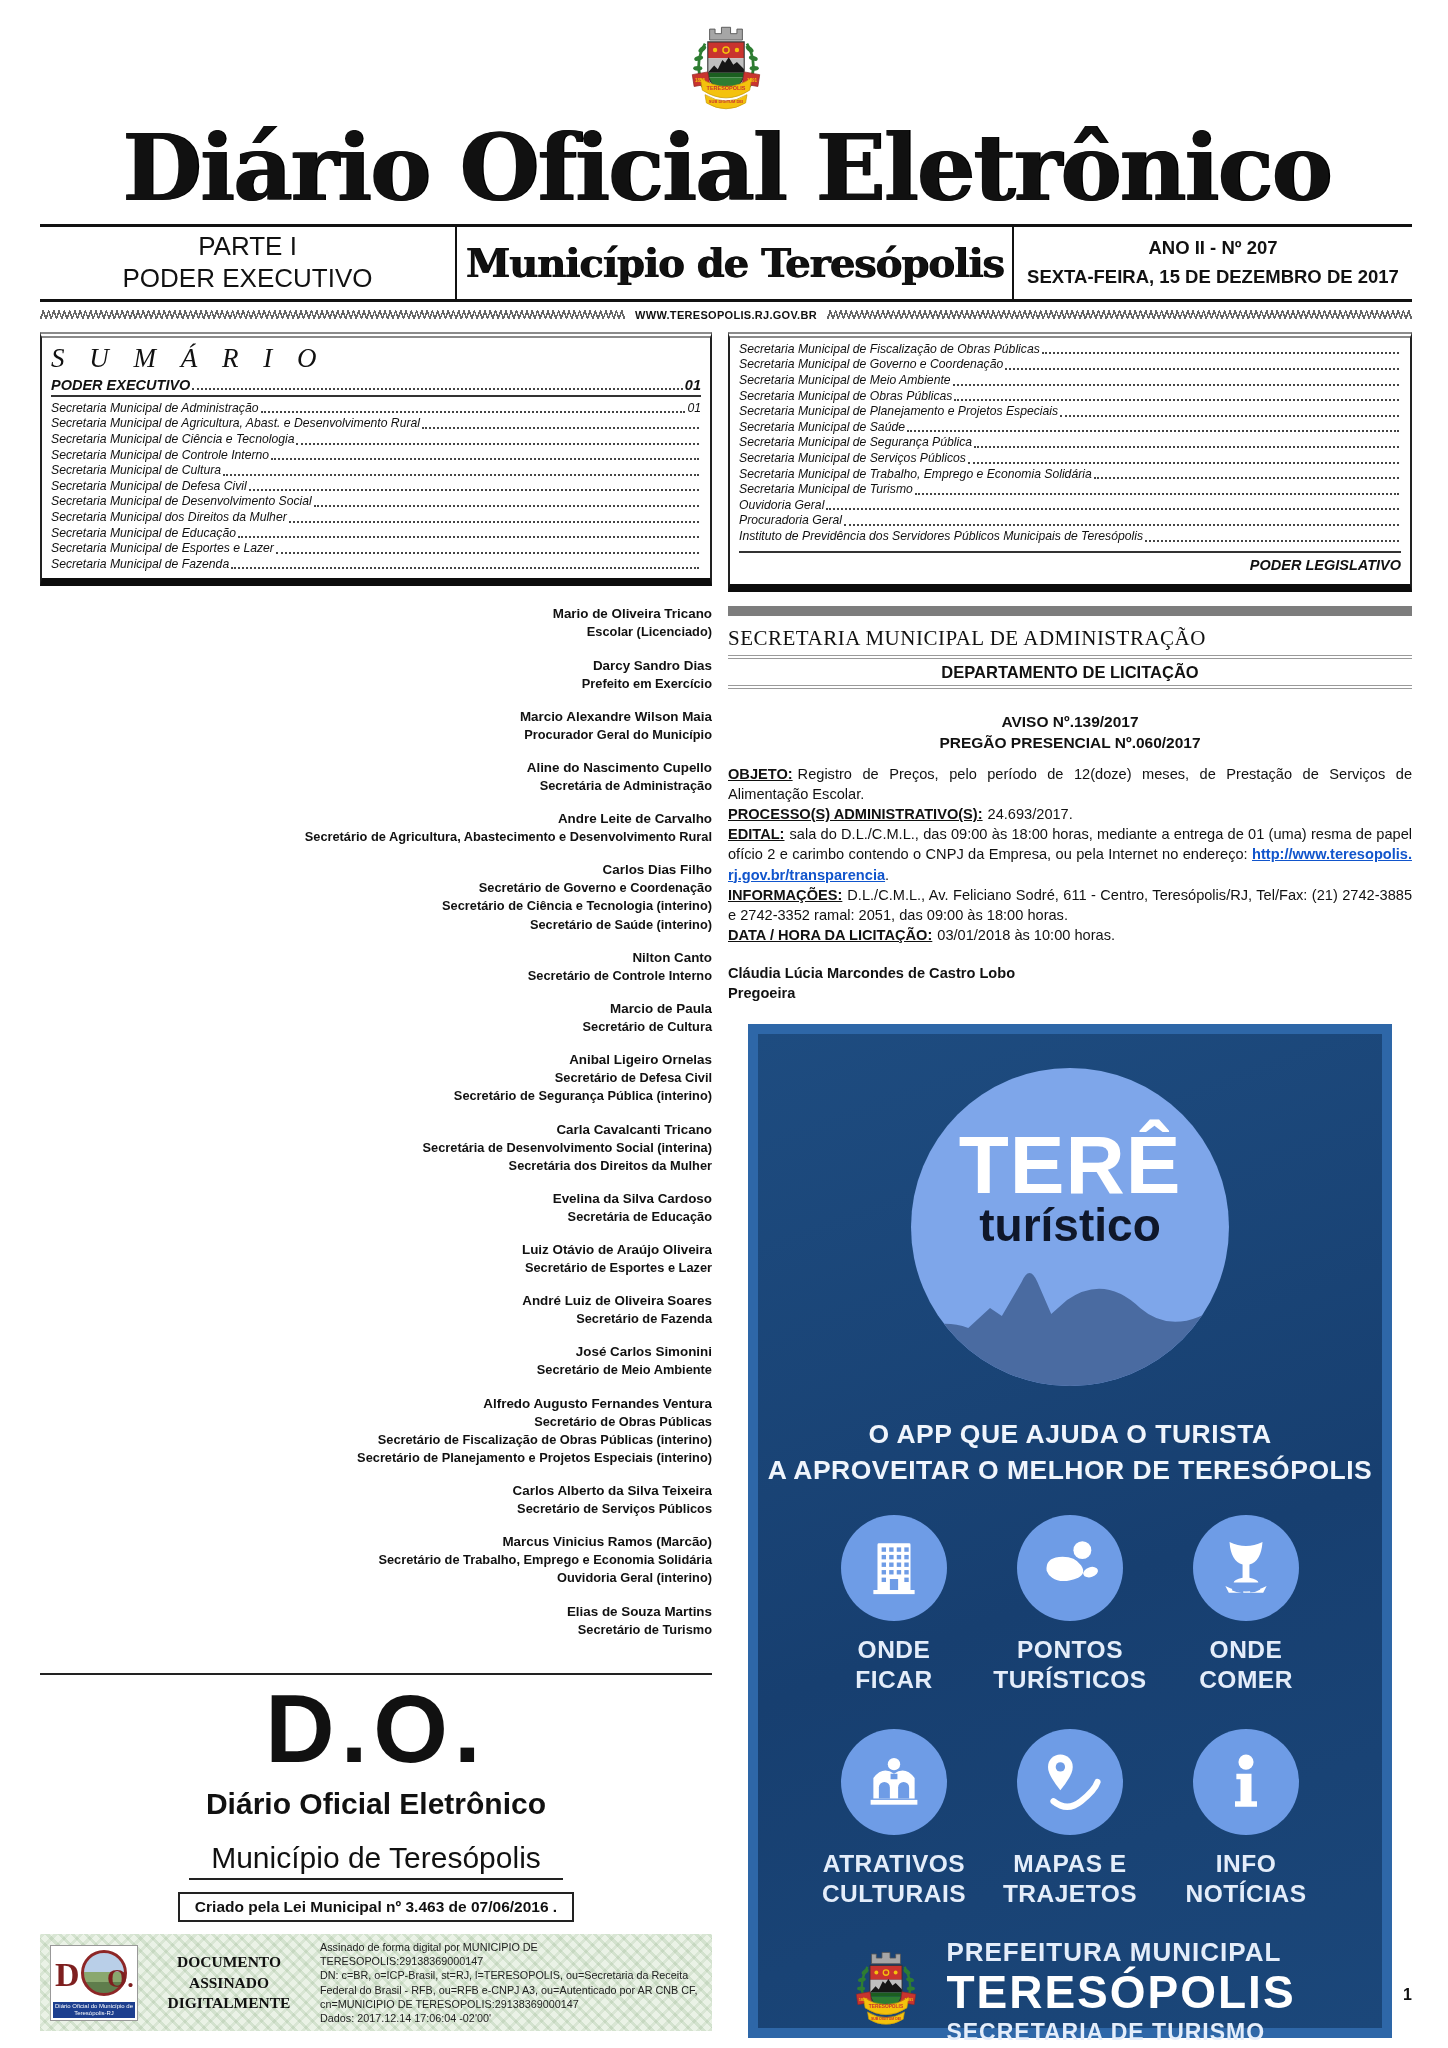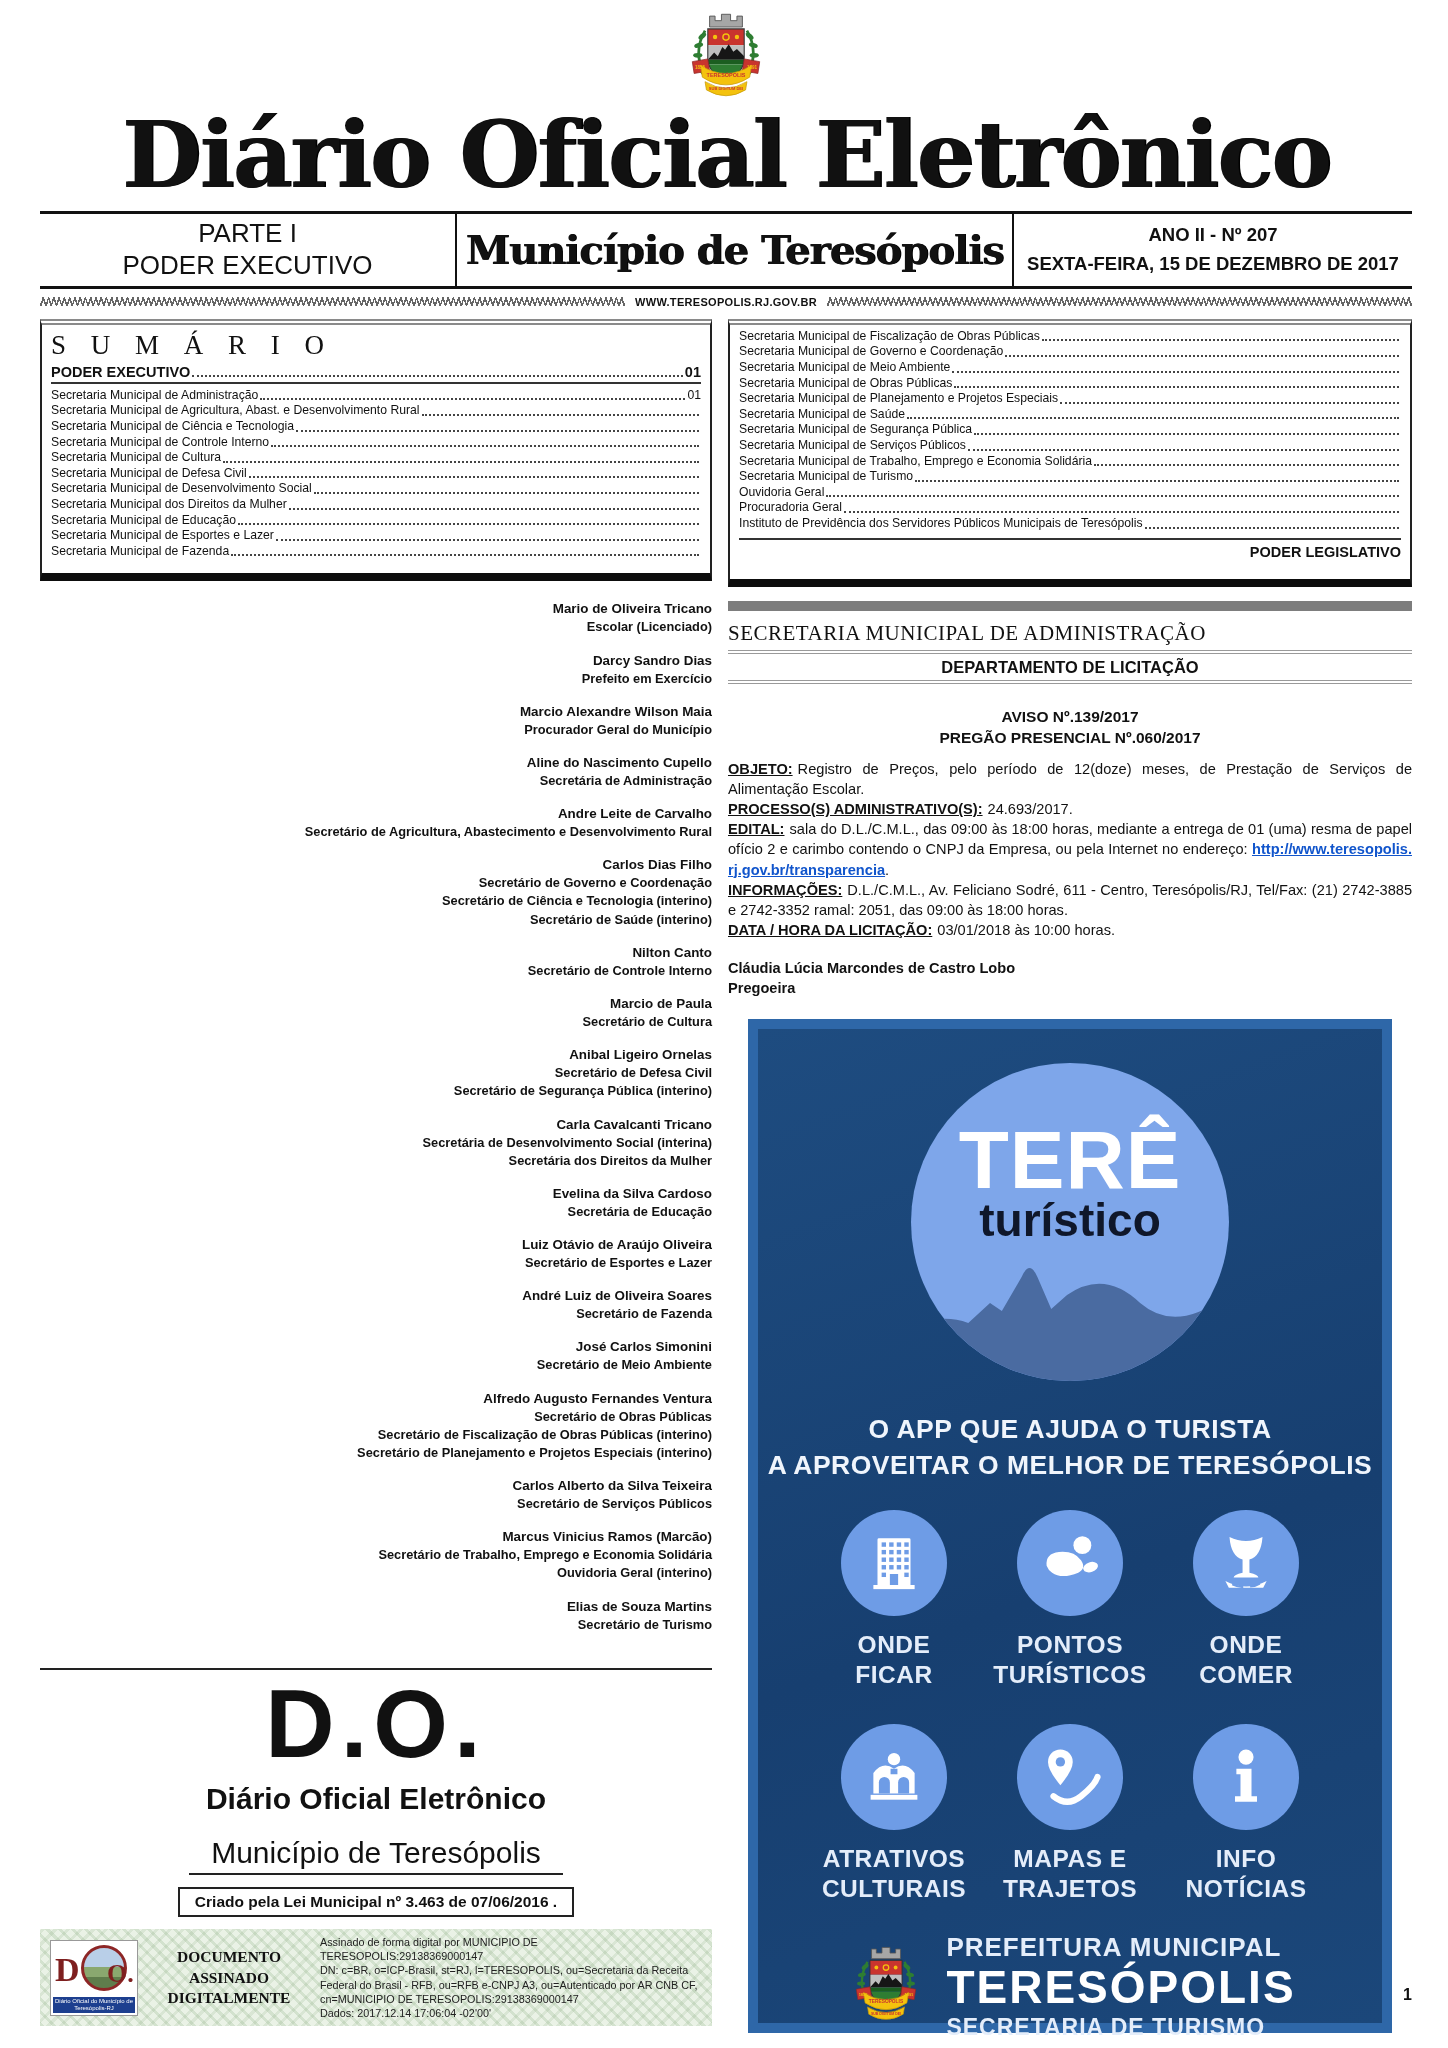--- a/index.html
+++ b/index.html
@@ -1,18 +1,18 @@
 <!DOCTYPE html>
 <html lang="pt"><head>
 <meta charset="utf-8">
 <style>
   html,body{margin:0;padding:0;background:#ffffff;}
   .page{position:relative;width:1448px;height:2048px;margin:0 auto;background:#fff;
         font-family:"Liberation Sans",sans-serif;color:#111;overflow:hidden;}
-  .inner{position:absolute;left:40px;top:3px;width:1372px;}
+  .inner{position:absolute;left:40px;top:16px;width:1372px;}
 
   
   .crest-top{display:block;margin:4px auto 0;height:102px;width:96px;}
   .masthead{text-align:center;font-family:"DejaVu Serif",serif;font-weight:900;
             font-size:92px;line-height:1.02;letter-spacing:-2px;white-space:nowrap;
             text-shadow:1.5px 0 0 #000;margin-top:0;}
   .band{display:flex;border-top:3px solid #111;border-bottom:3px solid #111;margin-top:8px;height:72px;}
   .band-left{width:415px;border-right:2px solid #111;display:flex;flex-direction:column;
              justify-content:center;align-items:center;font-size:26px;line-height:1.22;}
   .band-center{flex:1;display:flex;align-items:center;justify-content:center;
@@ -26,21 +26,21 @@
        repeating-linear-gradient(-72deg,#666 0 1.5px,transparent 1.5px 5px);}
   .url{font-size:11px;font-weight:bold;letter-spacing:.3px;}
 
   
   .cols{display:flex;gap:16px;margin-top:10px;align-items:flex-start;}
   .col-left{width:672px;box-sizing:border-box;}
   .col-right{width:684px;box-sizing:border-box;}
 
   
   .tocbox{border:2px solid #222;border-top:6px double #8a8a8a;border-bottom:8px solid #0d0d0d;
-          padding:4px 9px 14px;font-size:12.2px;box-sizing:border-box;}
+          padding:4px 9px 6px;font-size:12.2px;box-sizing:border-box;font-style:italic;}
   .toc-title{font-family:"Liberation Serif",serif;font-size:27px;letter-spacing:9px;margin:1px 0 3px;}
   .toc-head{display:flex;align-items:flex-end;font-weight:bold;font-size:14.5px;
             border-bottom:2px solid #333;padding-bottom:2px;margin-bottom:4px;}
   .toc-row{display:flex;align-items:flex-end;line-height:15.6px;}
   .toc-dots{flex:1;border-bottom:2px dotted #444;margin:0 2px 3px;}
   .toc-leg{display:flex;align-items:flex-end;font-weight:bold;font-size:14.5px;
            border-top:2px solid #333;margin-top:6px;padding-top:4px;flex-direction:column;}
 
   
   .officials{margin-top:18px;text-align:right;}

